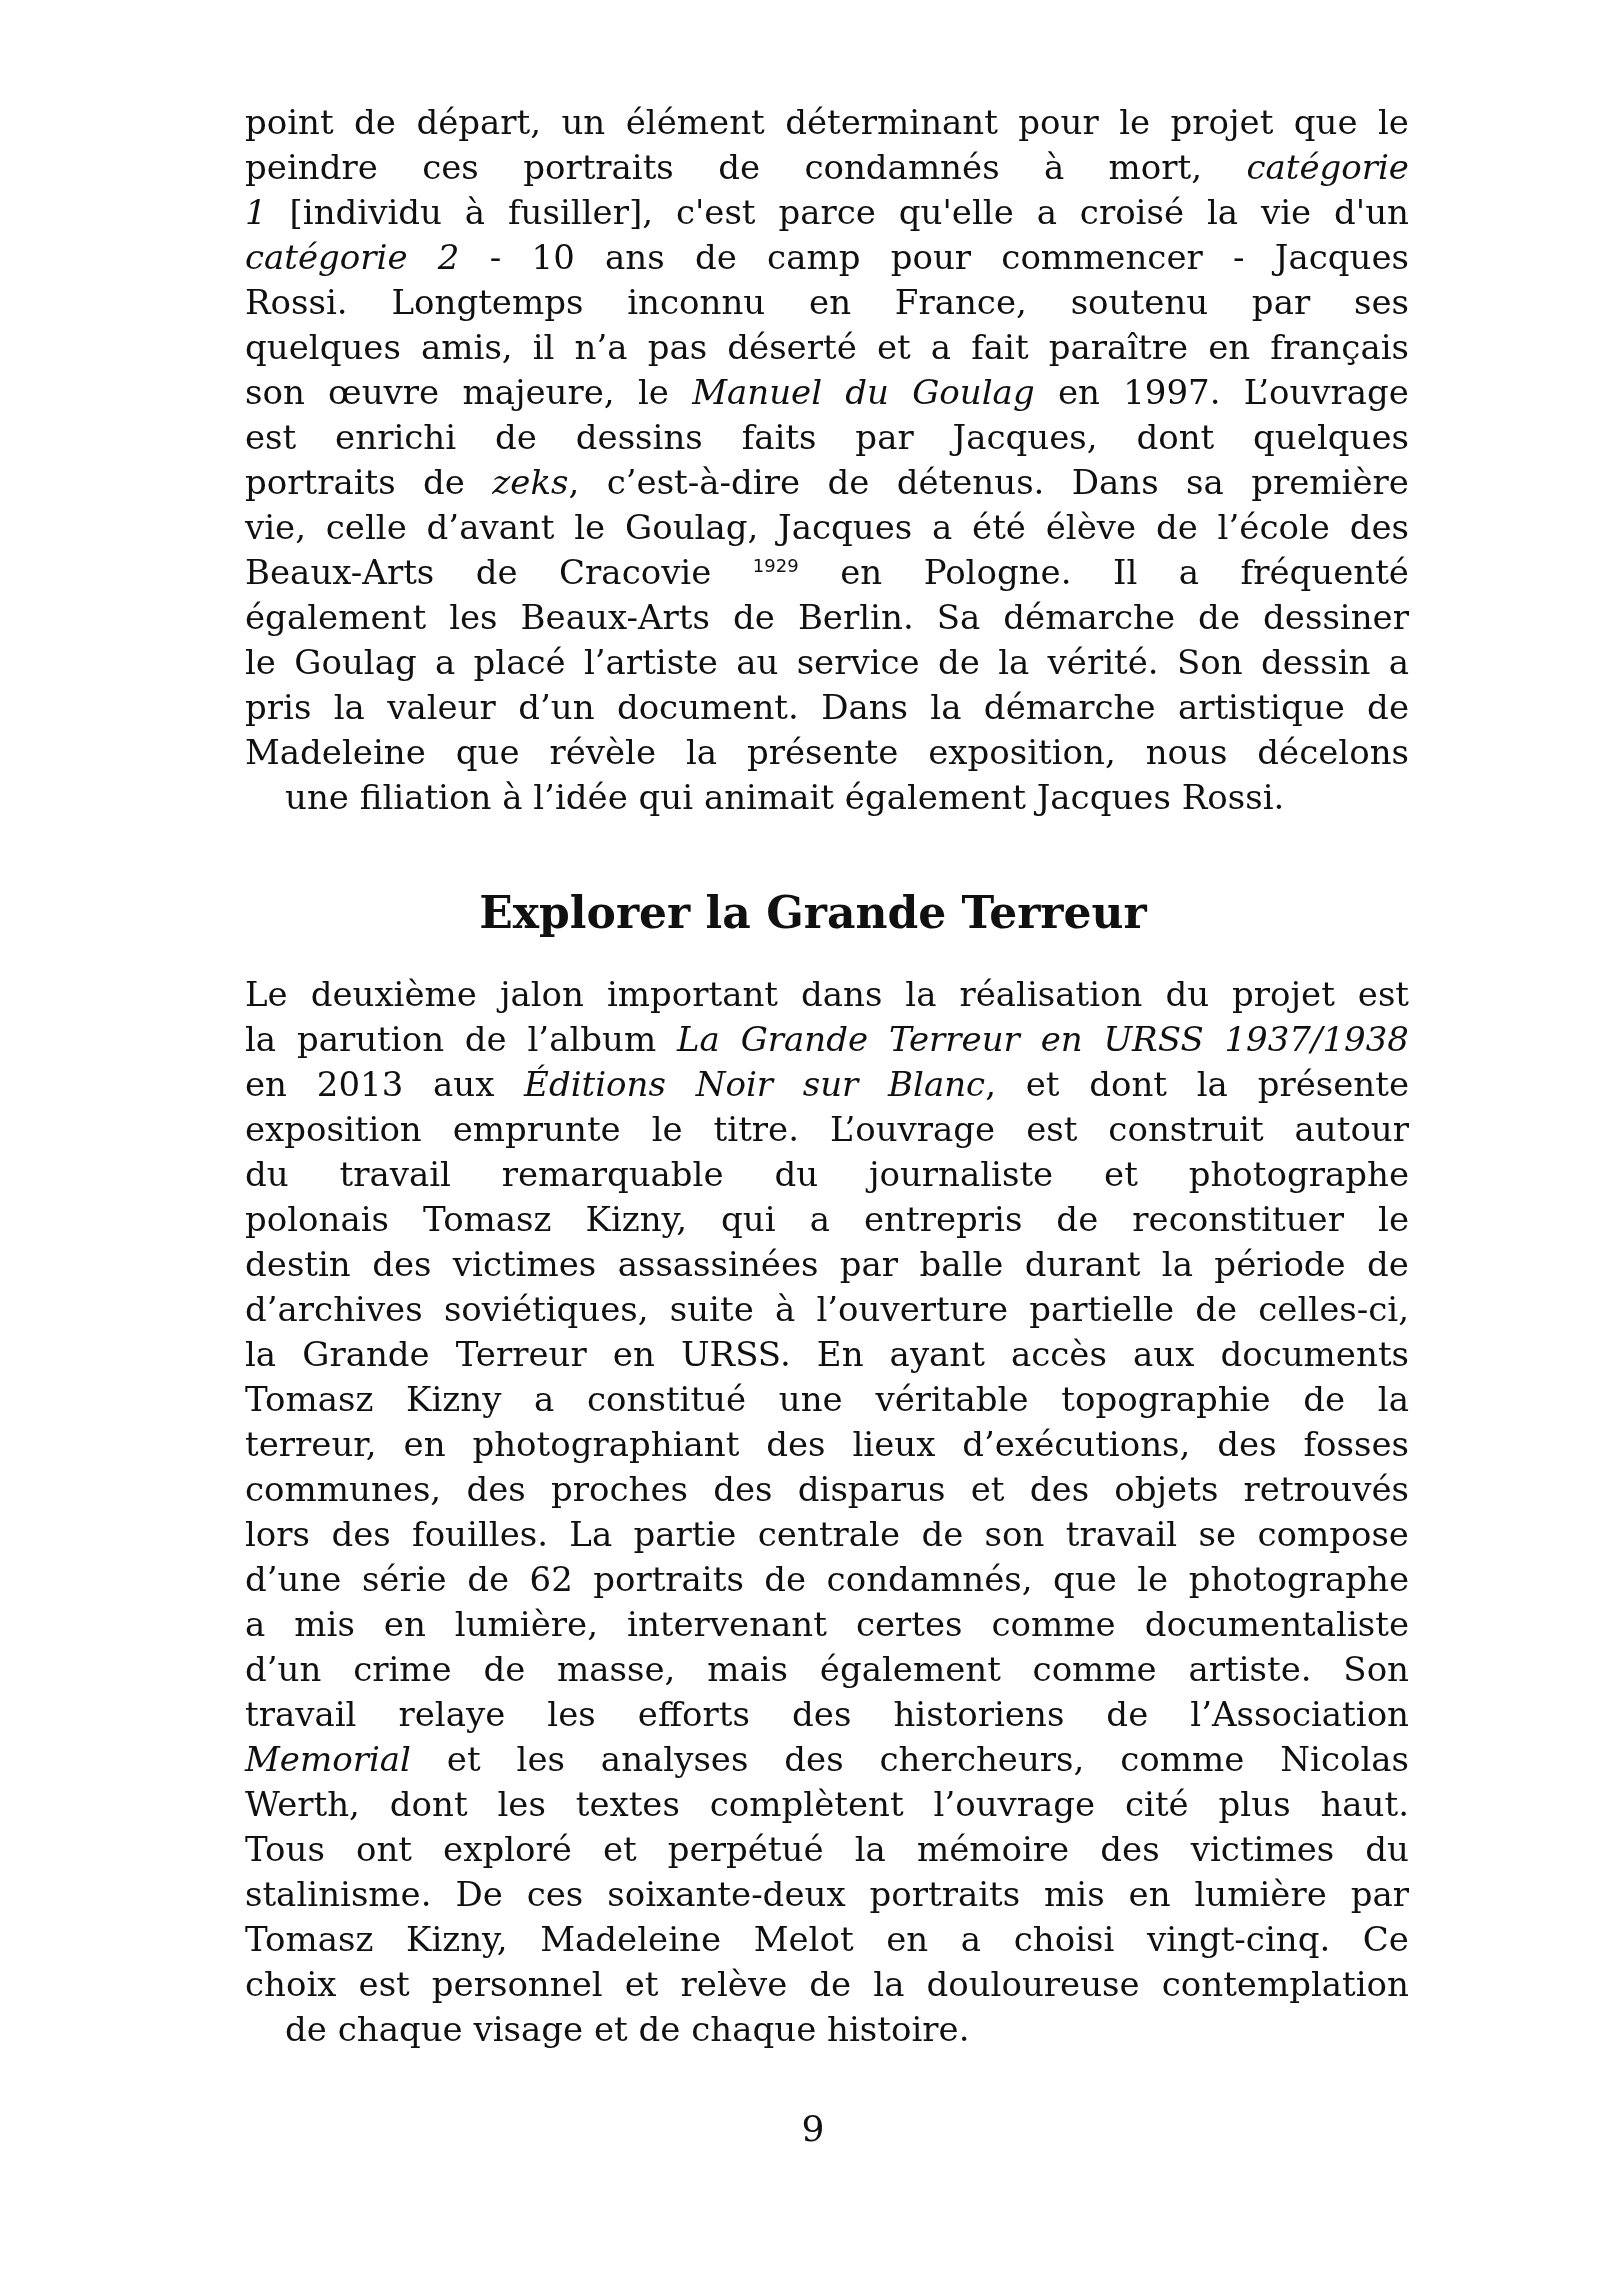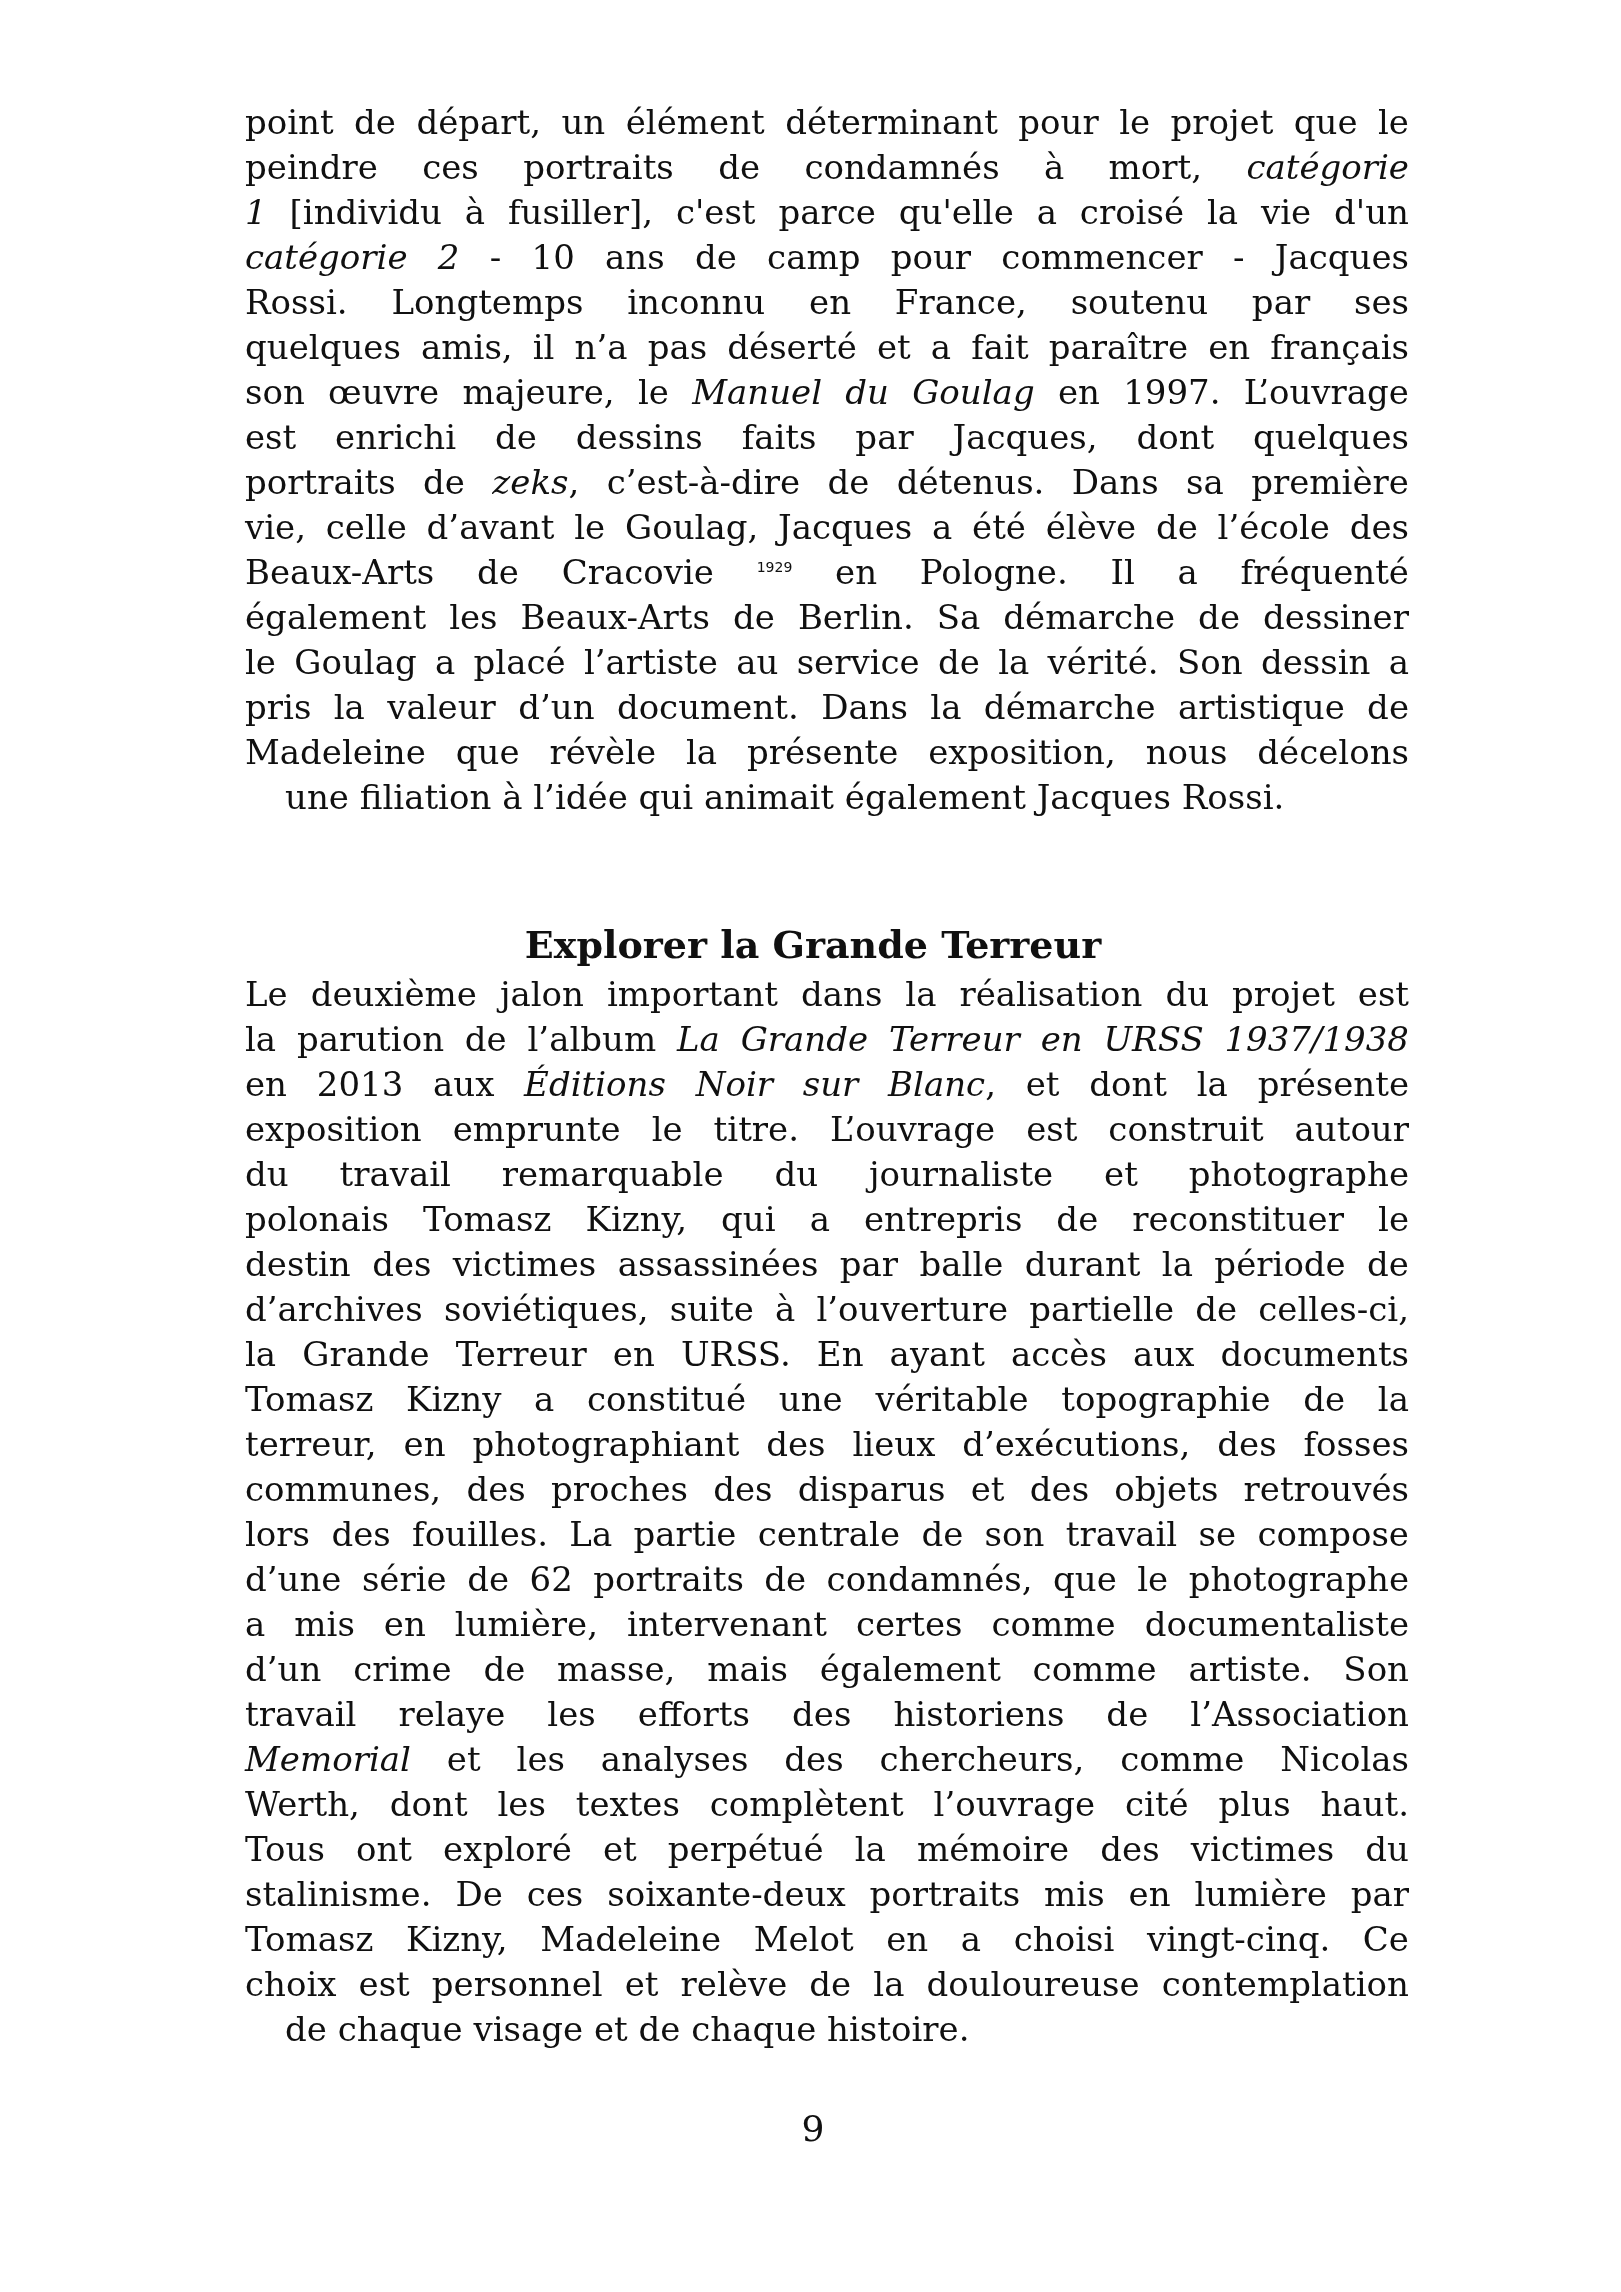--- a/index.html
+++ b/index.html
@@ -32,37 +32,36 @@
   .para .line.lastline {
     text-align: left;
     text-align-last: left;
     margin-left: 40px;
   }
   .para .line em {
     font-style: italic;
   }
   .para .line sup {
     font-family: "DejaVu Sans", "Liberation Sans", sans-serif;
-    font-size: 14px;
+    font-size: 18px;
     line-height: 0;
     vertical-align: super;
   }
   .para1 { top: 100px; }
   .heading {
     position: absolute;
     top: 885px;
     left: 231px;
     width: 1164px;
     height: 56px;
     line-height: 56px;
-    font-size: 38px;
+    font-size: 44px;
     font-weight: bold;
     text-align: center;
     letter-spacing: 0px;
-    margin-top: 32px;
   }
   .para2 { top: 972px; }
   .pagenum {
     position: absolute;
     top: 2106px;
     left: 231px;
     width: 1164px;
     height: 45px;
     line-height: 45px;
     font-size: 36px;

